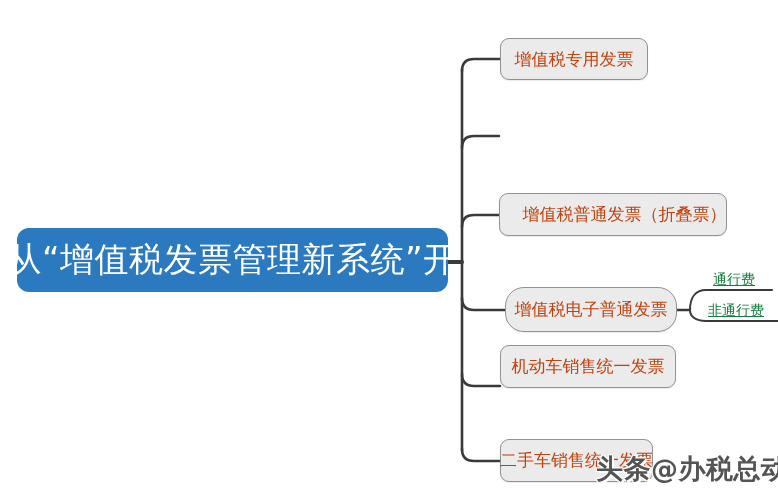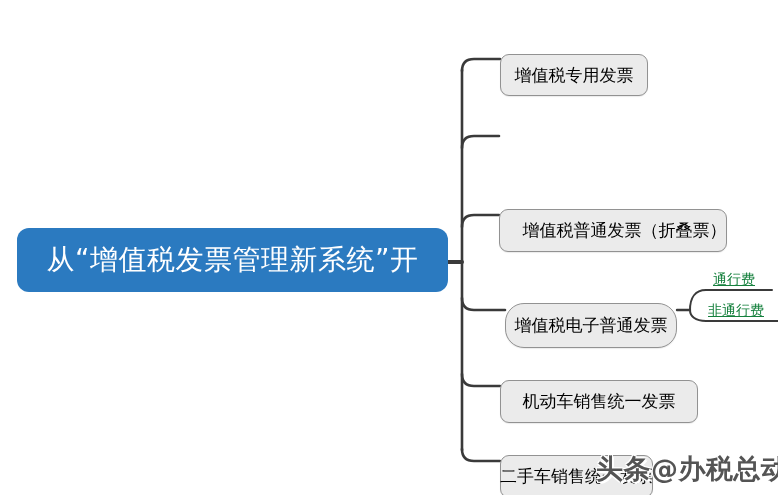--- a/index.html
+++ b/index.html
@@ -7,27 +7,26 @@
   .canvas{
     position:relative;width:778px;height:495px;background:#ffffff;overflow:hidden;
   }
   .lines{position:absolute;left:0;top:0;width:778px;height:495px;}
   .topic{
     position:absolute;display:flex;align-items:center;justify-content:center;
     box-sizing:border-box;white-space:nowrap;cursor:default;
   }
   .root-topic{
     background:#2B7AC0;color:#ffffff;border-radius:12px;
-    font-size:28px;font-weight:500;letter-spacing:0.5px;
+    font-size:34px;font-weight:500;letter-spacing:0.5px;
   }
   .child-topic{
     background:#EBEBEB;border:1.6px solid #929292;border-radius:9px;
-    color:#000000;font-size:17px;
+    color:#c2410c;font-size:17px;
     box-shadow:0 1px 1px rgba(0,0,0,0.08);
-    margin-top:16px;
   }
   .sub-label{
     position:absolute;color:#15803d;font-size:14px;text-align:center;text-decoration:underline;
   }
   .watermark{
     position:absolute;left:596px;top:451px;width:182px;
     font-size:27px;font-weight:700;color:#545454;letter-spacing:0.5px;
     text-shadow:2px 2px 0 #ffffff,-1px -1px 0 #ffffff,1px -1px 0 #ffffff,-1px 1px 0 #ffffff,1px 1px 0 #ffffff;
     white-space:nowrap;
   }
@@ -59,21 +58,21 @@
 
   <div class="topic root-topic" style="left:17px;top:228px;width:431px;height:64px;">从“增值税发票管理新系统”开</div>
 
   <div class="topic child-topic" style="left:500px;top:38px;width:148px;height:42px;">增值税专用发票</div>
 
 
   <div class="topic child-topic" style="left:499px;top:193px;width:228px;height:43px;padding-left:23px;">增值税普通发票（折叠票）</div>
 
   <div class="topic child-topic" style="left:505px;top:287px;width:172px;height:45px;border-radius:19px;">增值税电子普通发票</div>
 
-  <div class="topic child-topic" style="left:500px;top:364px;width:198px;height:43px;">机动车销售统一发票</div>
+  <div class="topic child-topic" style="left:500px;top:345px;width:176px;height:43px;">机动车销售统一发票</div>
 
   <div class="topic child-topic" style="left:500px;top:439px;width:153px;height:43px;">二手车销售统一发票</div>
 
   <div class="sub-label" style="left:696px;top:271px;width:76px;">通行费</div>
 
   <div class="sub-label" style="left:698px;top:302px;width:76px;">非通行费</div>
 
   <div class="watermark">头条@办税总动员</div>
 
 </div>

